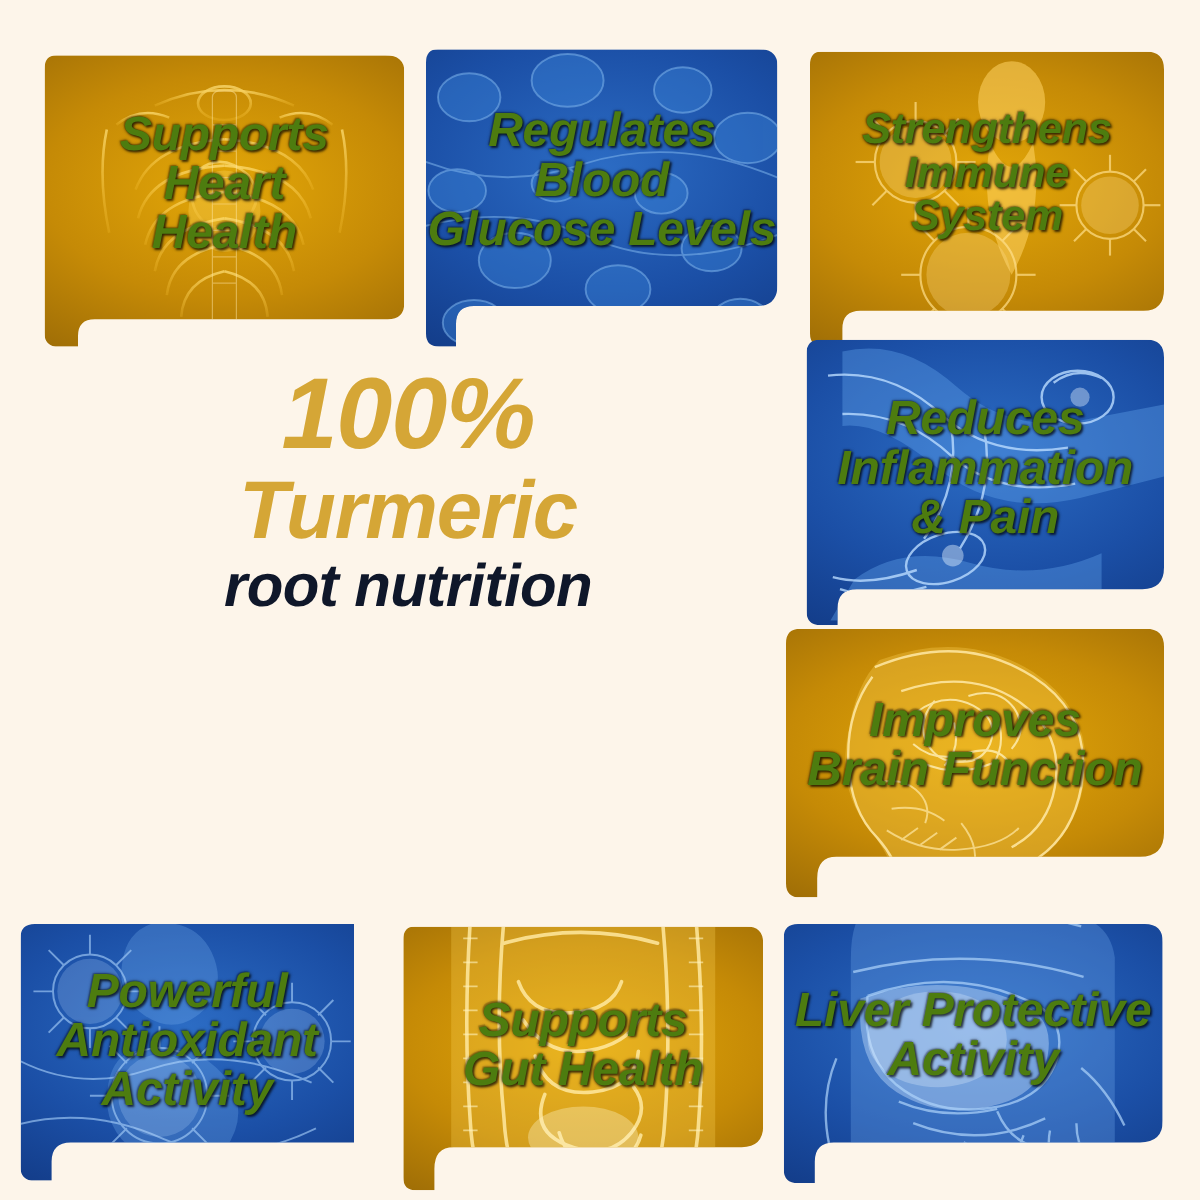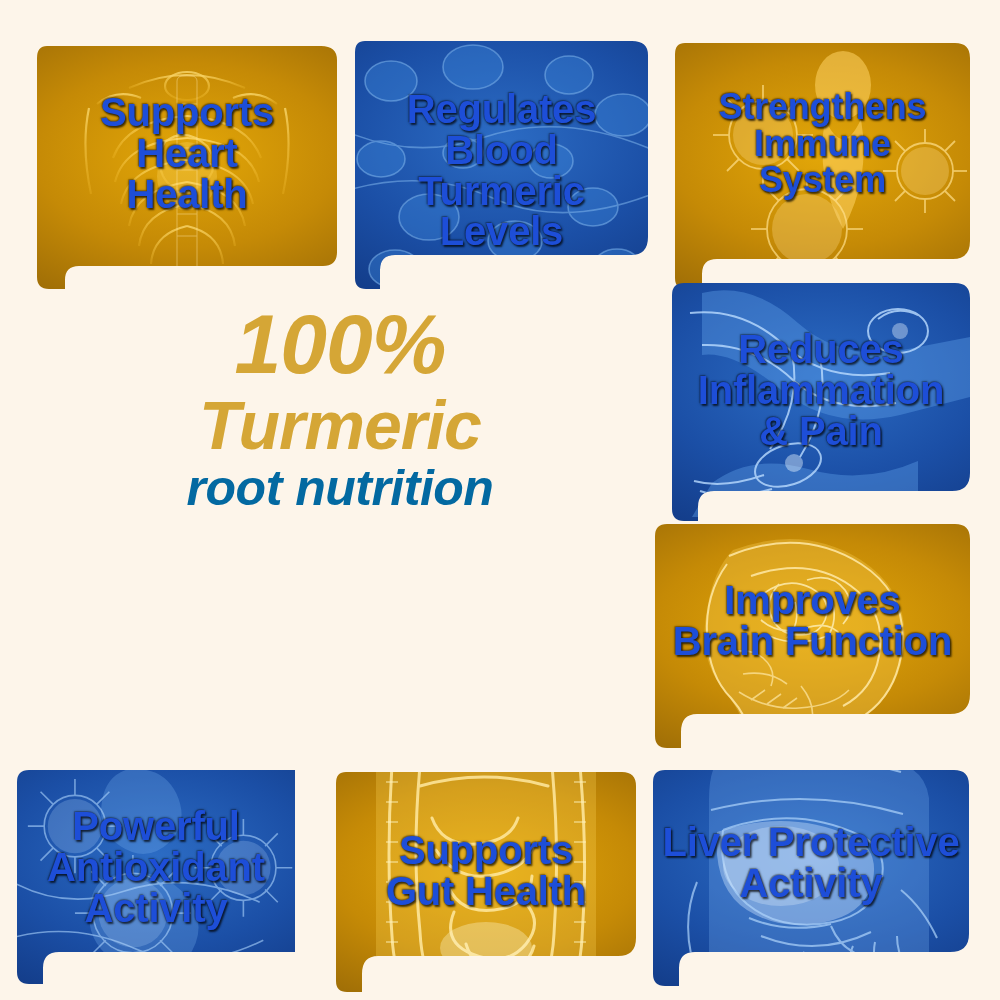--- a/index.html
+++ b/index.html
@@ -18,22 +18,23 @@
     overflow:hidden;
     
     -webkit-clip-path:var(--clip);
     clip-path:var(--clip);
   }
   .card .bgfill{position:absolute;inset:0;}
   .card .xray{position:absolute;inset:0;}
   .card .label{
     position:absolute;left:0;right:0;
     text-align:center;
-    color:#1d4ed8;
+    color:#4d7c0f;
     font-weight:bold;
+    font-style:italic;
     line-height:1.02;
     letter-spacing:-0.2px;
     text-shadow:
        0 0 3px rgba(0,0,0,.55),
        1.5px 1.5px 2px rgba(0,0,0,.65),
        -1px -1px 1px rgba(0,0,0,.25);
     white-space:pre-line;
     z-index:6;
   }
 
@@ -49,21 +50,21 @@
 
   
   #centerblock{position:absolute;text-align:center;}
   .gold-h{
     color:#D5A636;
     font-weight:bold;font-style:italic;
     line-height:.95;
     letter-spacing:-1px;
   }
   .gold-sub{
-    color:#0369a1;
+    color:#0f172a;
     font-weight:bold;font-style:italic;
     line-height:1;
     letter-spacing:-.5px;
   }
   .blue-h{
     color:#24699E;
     font-weight:bold;font-style:italic;
     line-height:1.03;
     letter-spacing:-.6px;
     text-shadow:1px 1px 0 rgba(255,255,255,.55);
@@ -149,21 +150,21 @@
         <ellipse cx="196" cy="120" rx="22" ry="17"></ellipse>
         <ellipse cx="108" cy="112" rx="20" ry="15"></ellipse>
         <ellipse cx="40" cy="228" rx="26" ry="19"></ellipse>
         <ellipse cx="262" cy="226" rx="24" ry="18"></ellipse>
         <path d="M-10 90 q70 30 140 6 q80 -26 170 14"></path>
         <path d="M-10 150 q80 -24 150 8 q70 30 160 -6"></path>
       </g>
     </svg>
     <div class="label" style="top:48px;font-size:40px;">Regulates
 Blood
-Turmeric Levels</div>
+Glucose Levels</div>
   </div>
 
   <div class="card gold" style="left:675px;top:43px;width:295px;height:246px;
               --clip:path('M 10 0 L 280 0 Q 295 0 295 15 L 295 198 Q 295 216 278 216 L 42 216 Q 27 216 27 231 L 27 246 L 11 246 Q 0 246 0 235 L 0 11 Q 0 0 10 0 Z');">
     <div class="bgfill"></div>
     <svg class="xray" viewBox="0 0 295 246" preserveAspectRatio="xMidYMid slice">
       <g opacity=".55" fill="#FFD464">
         <ellipse cx="168" cy="42" rx="28" ry="34"></ellipse>
         <path d="M150 76 q18 40 36 0 q10 60 -18 110 q-28 -50 -18 -110"></path>
       </g>

